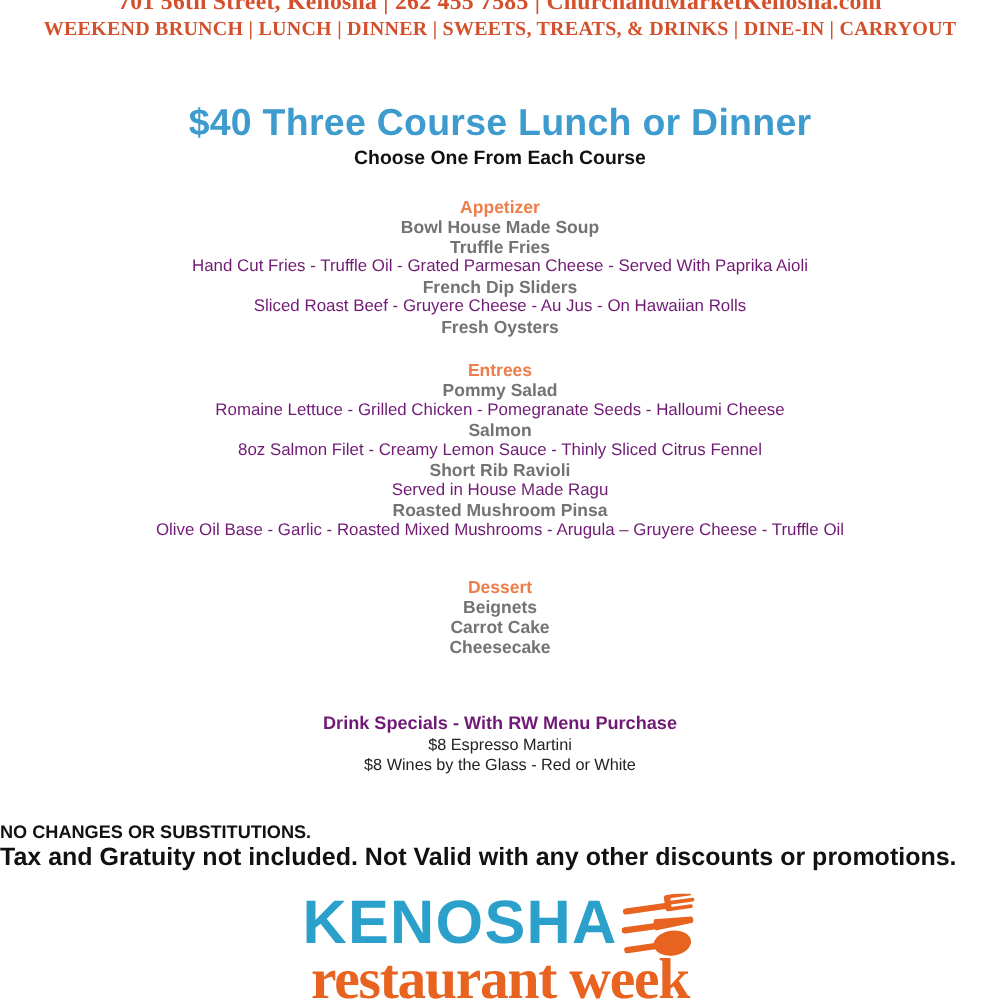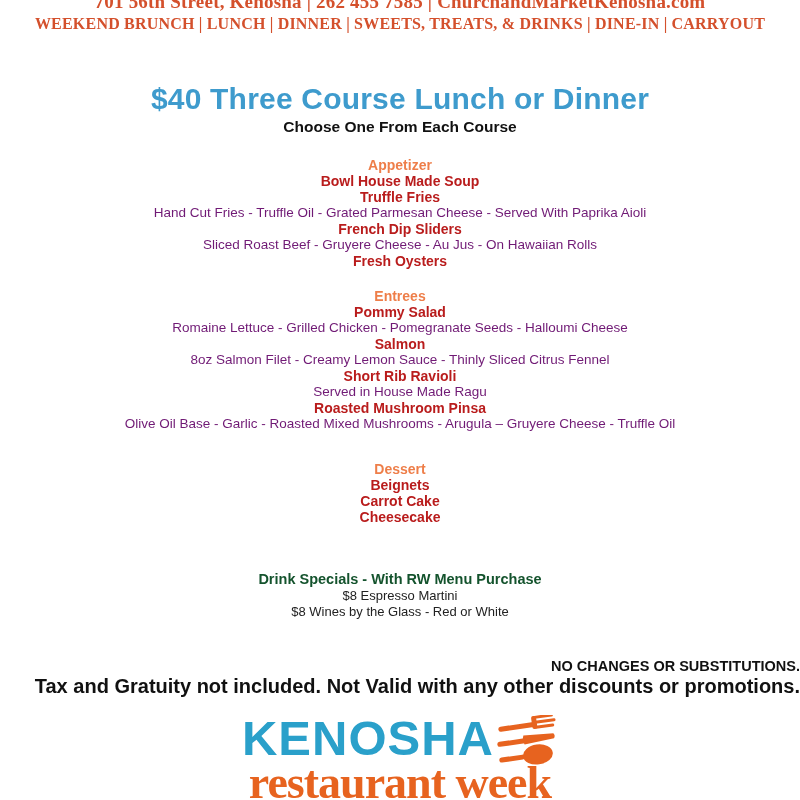--- a/index.html
+++ b/index.html
@@ -18,28 +18,28 @@
 
   
   .menu { text-align:center; }
   .menu-title { margin-top:50px; font-size:30px; line-height:32px; font-weight:bold; color:#3e9bcd; letter-spacing:.2px; }
   .menu-subtitle { margin-top:3px; font-size:15.5px; line-height:18px; font-weight:bold; color:#111; }
 
   .section { margin-top:21px; }
   .section-entrees { margin-top:19px; }
   .section-dessert { margin-top:29px; }
   .section-heading { color:#ee7e49; font-weight:bold; font-size:14px; line-height:16px; }
-  .item-name { font-weight:bold; font-size:14px; line-height:16px; color:#b91c1c; }
+  .item-name { font-weight:bold; font-size:14px; line-height:16px; color:#737373; }
   .item-desc { font-size:13.5px; line-height:16px; color:#701a75; }
 
   .drinks { margin-top:46px; text-align:center; }
-  .drinks-heading { color:#14532d; font-weight:bold; font-size:14.5px; line-height:17px; }
+  .drinks-heading { color:#701a75; font-weight:bold; font-size:14.5px; line-height:17px; }
   .drinks-line { font-size:13px; line-height:16px; color:#222; }
 
-  .notes { margin-top:36px; text-align:right; font-weight:bold; color:#111; }
+  .notes { margin-top:36px; text-align:left; font-weight:bold; color:#111; }
   .notes-line1 { font-size:14.5px; line-height:20px; }
   .notes-line2 { font-size:20px; line-height:21px; }
 
   
   .logo { margin-top:16px; text-align:center; }
   .logo-top { display:flex; justify-content:center; align-items:flex-start; height:52px; }
   .logo-kenosha {
     font-family:"Liberation Sans", sans-serif; font-weight:bold;
     font-size:49px; line-height:50px; letter-spacing:1px;
     color:#2aa0ca;

